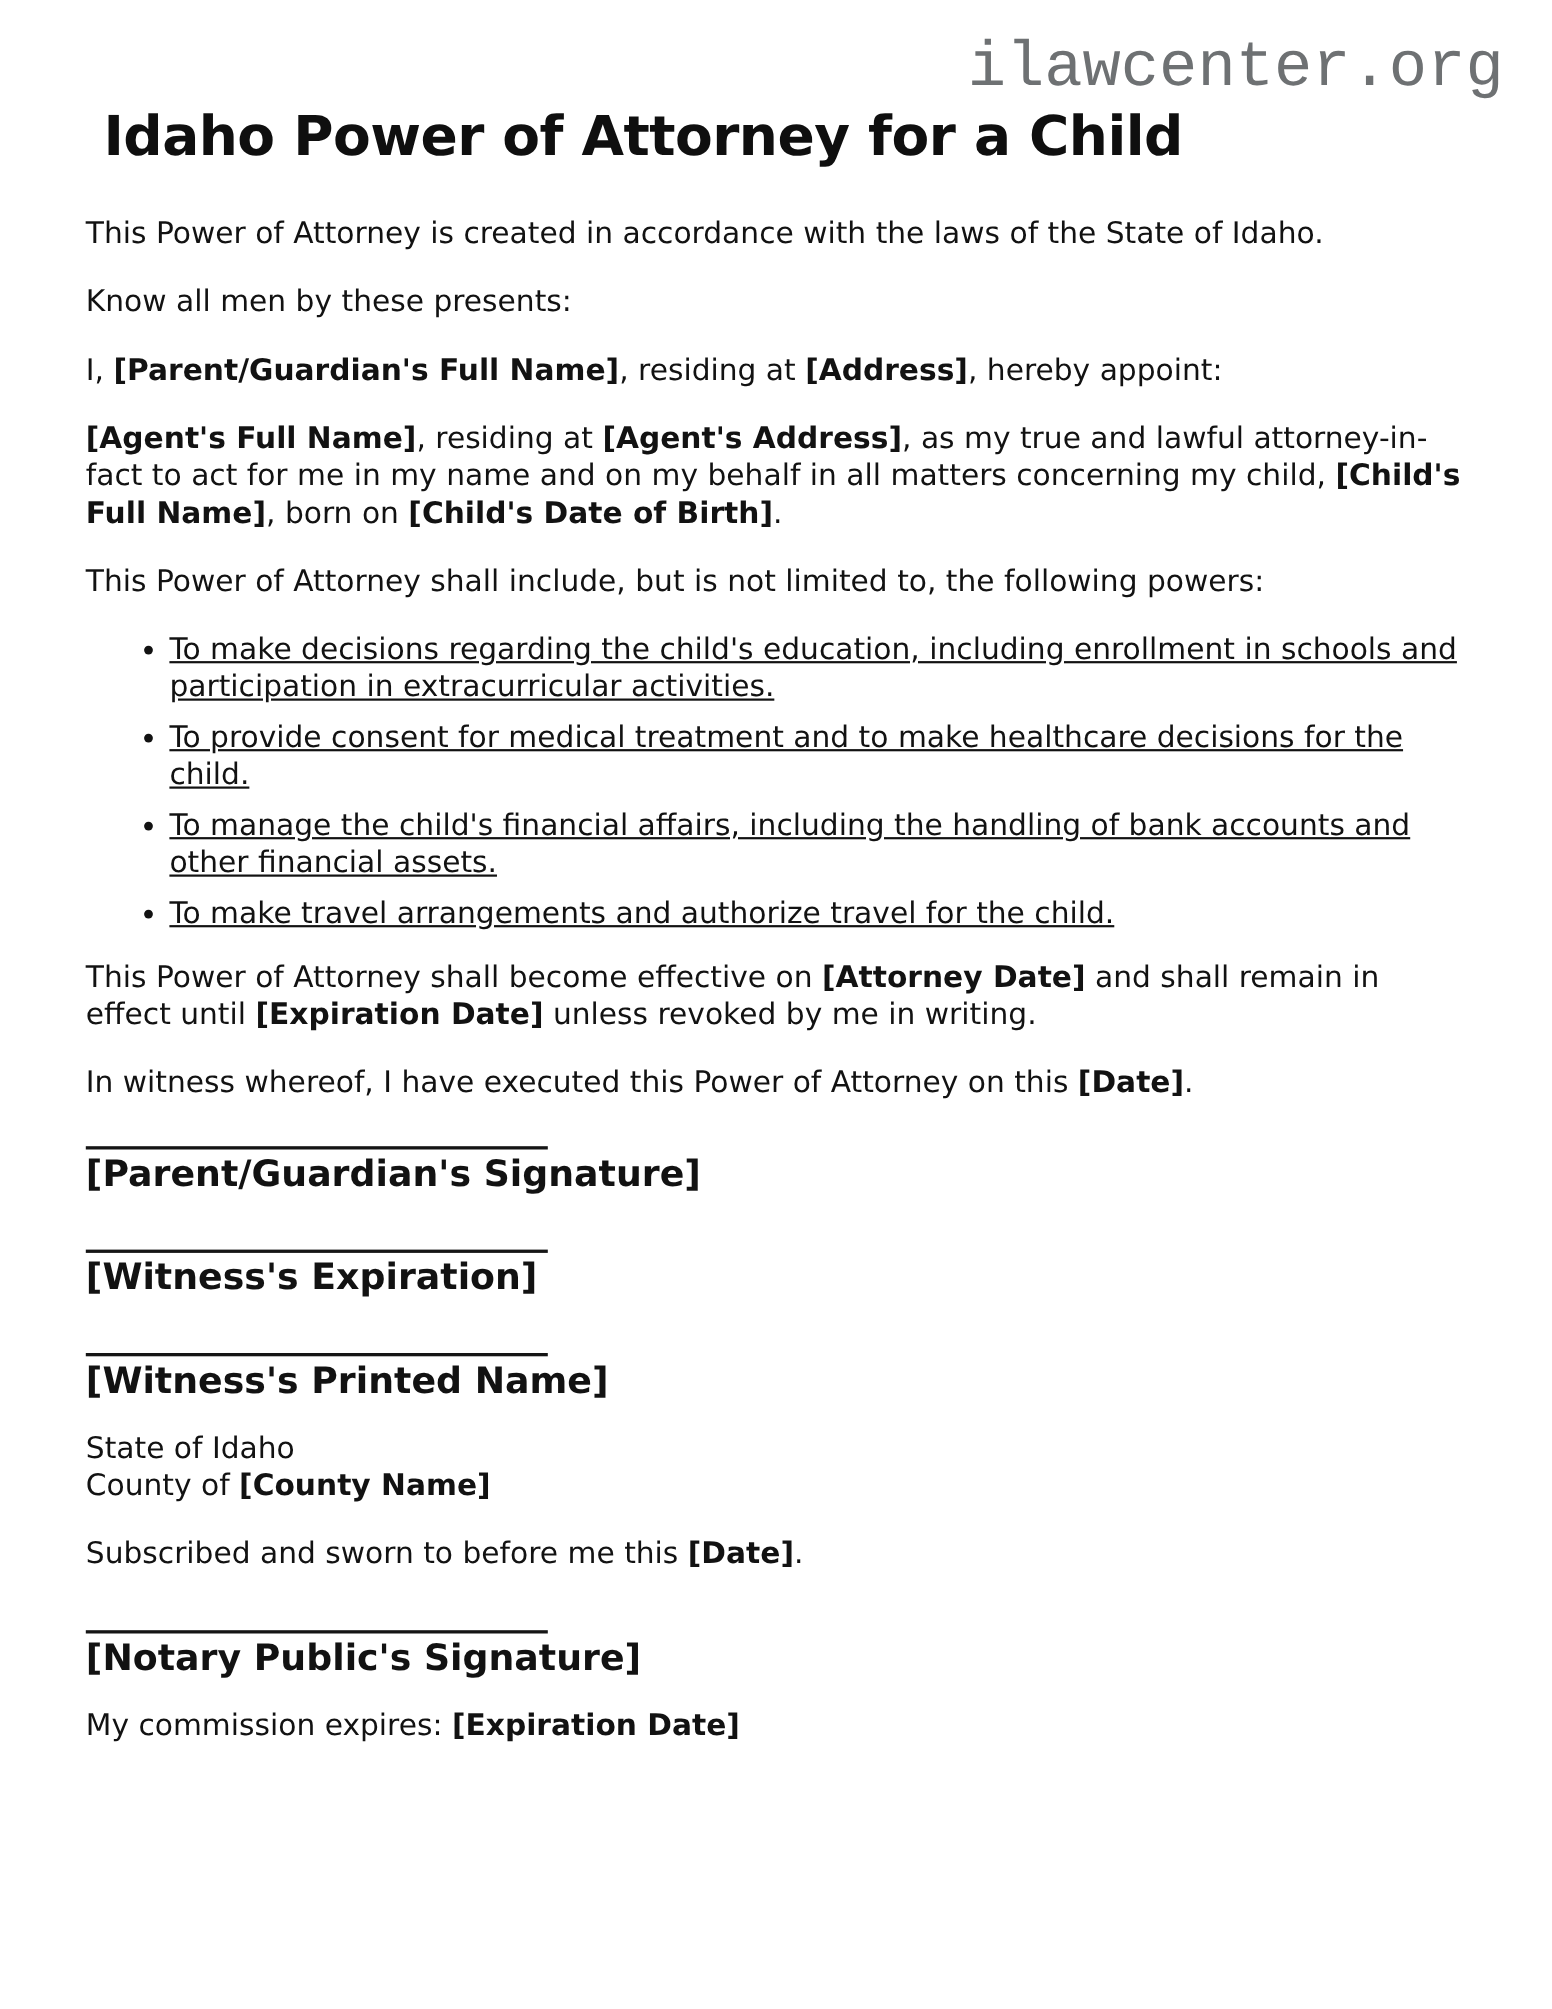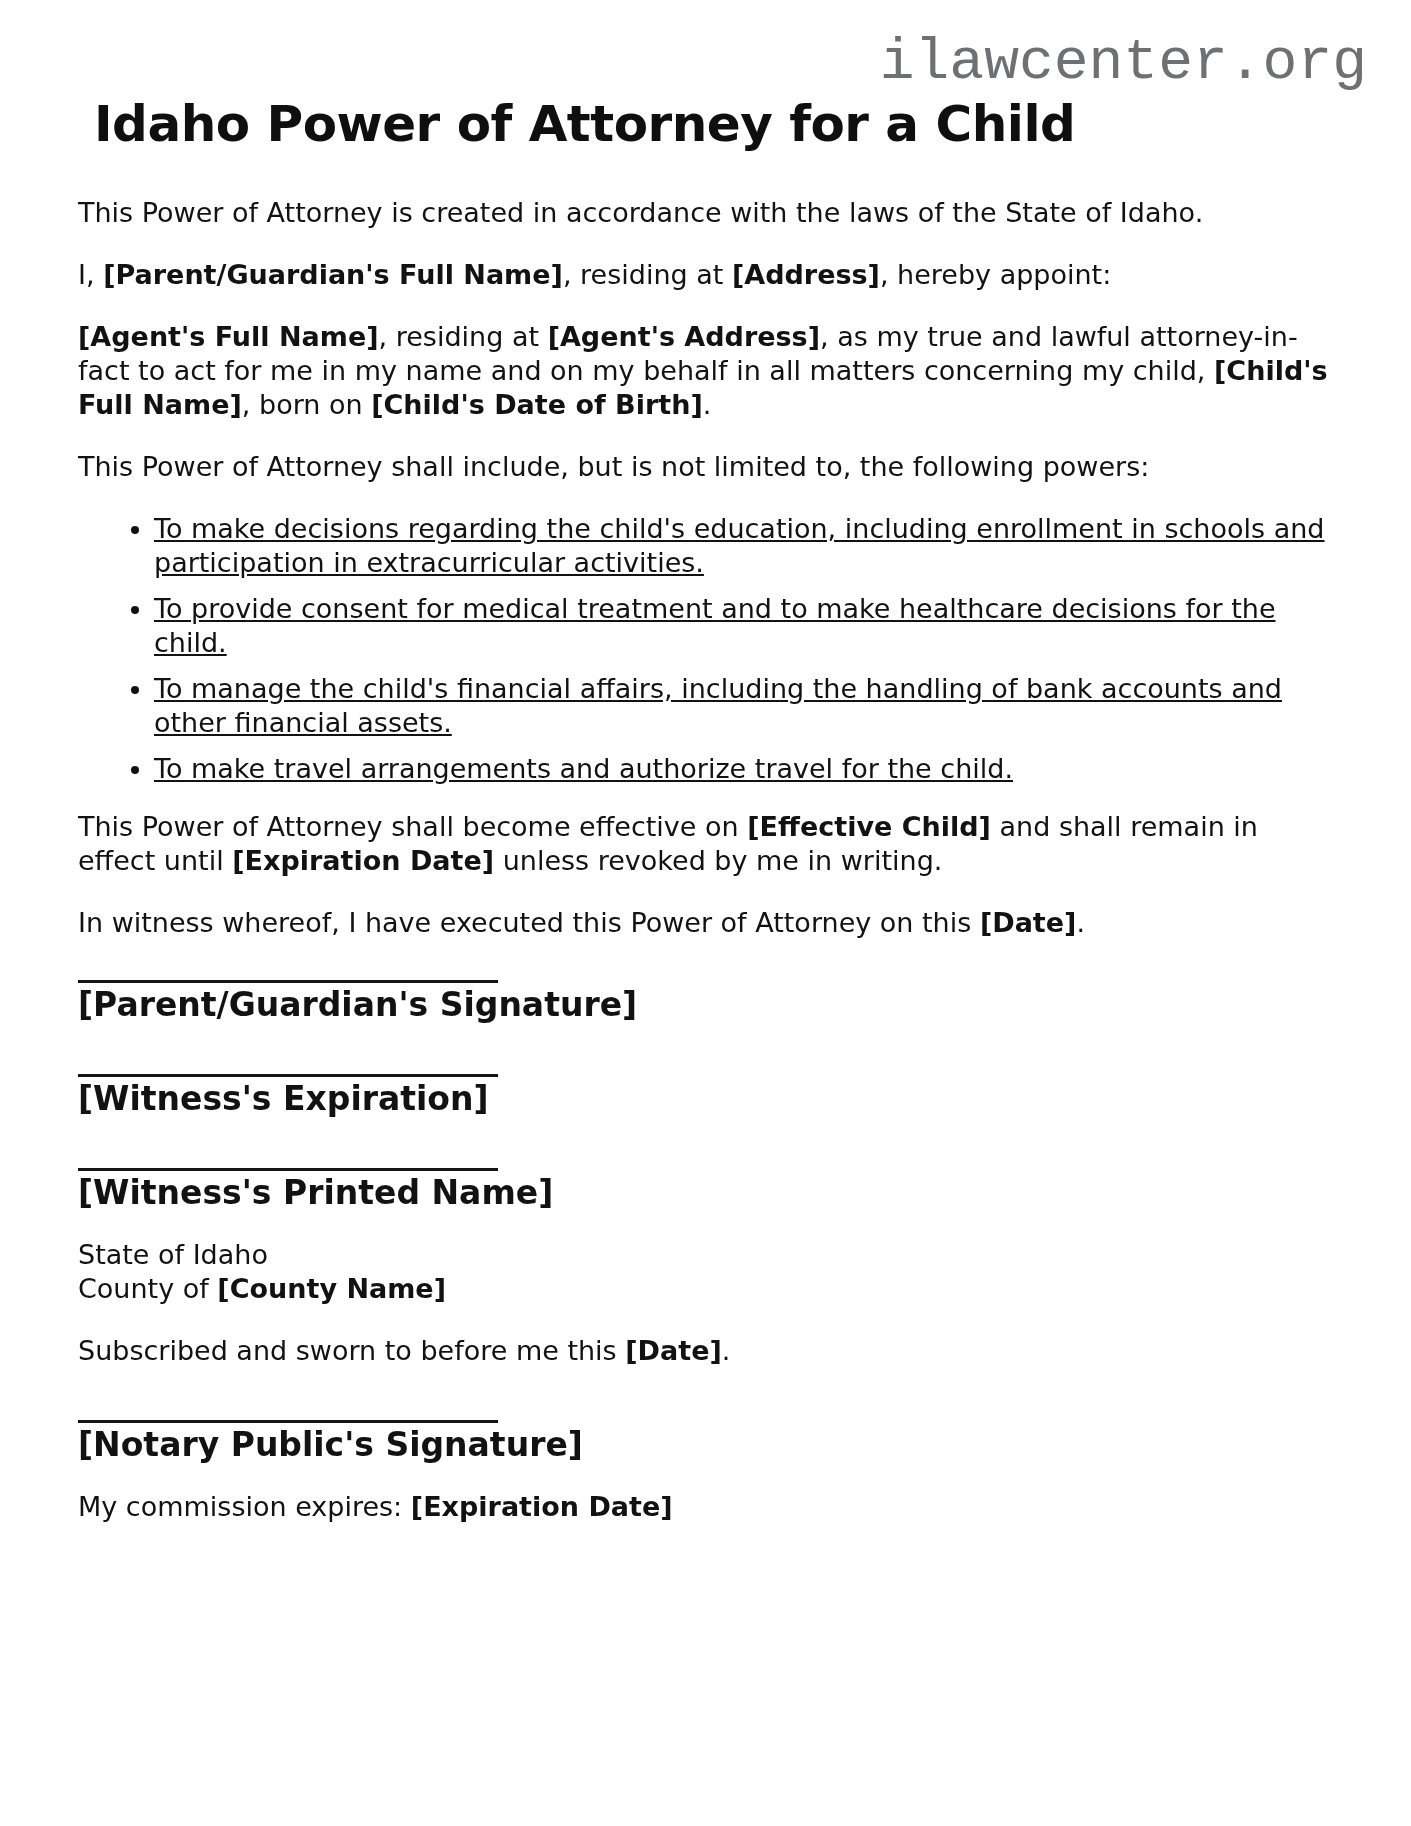--- a/index.html
+++ b/index.html
@@ -84,35 +84,36 @@
 <body>
 
 <div class="page">
 
   <div class="watermark">ilawcenter.org</div>
 
   <h1 class="doc-title">Idaho Power of Attorney for a Child</h1>
 
   <p class="para">This Power of Attorney is created in accordance with the laws of the State of Idaho.</p>
 
+  <p class="para">Know all men by these presents:</p>
 
   <p class="para"><span>I, </span><b>[Parent/Guardian's Full Name]</b><span>, residing at </span><b>[Address]</b><span>, hereby appoint:</span></p>
 
   <p class="para"><b>[Agent's Full Name]</b><span>, residing at </span><b>[Agent's Address]</b><span>, as my true and lawful attorney-in-fact to act for me in my name and on my behalf in all matters concerning my child, </span><b>[Child's Full Name]</b><span>, born on </span><b>[Child's Date of Birth]</b><span>.</span></p>
 
   <p class="para">This Power of Attorney shall include, but is not limited to, the following powers:</p>
 
   <ul class="powers-list">
     <li>To make decisions regarding the child's education, including enrollment in schools and participation in extracurricular activities.</li>
     <li>To provide consent for medical treatment and to make healthcare decisions for the child.</li>
     <li>To manage the child's financial affairs, including the handling of bank accounts and other financial assets.</li>
     <li>To make travel arrangements and authorize travel for the child.</li>
   </ul>
 
-  <p class="para"><span>This Power of Attorney shall become effective on </span><b>[Effective Child]</b><span> and shall remain in effect until </span><b>[Expiration Date]</b><span> unless revoked by me in writing.</span></p>
+  <p class="para"><span>This Power of Attorney shall become effective on </span><b>[Attorney Date]</b><span> and shall remain in effect until </span><b>[Expiration Date]</b><span> unless revoked by me in writing.</span></p>
 
   <p class="para"><span>In witness whereof, I have executed this Power of Attorney on this </span><b>[Date]</b><span>.</span></p>
 
   <div class="sig-block first">
     <div class="sig-rule"></div>
     <div class="sig-label">[Parent/Guardian's Signature]</div>
   </div>
 
   <div class="sig-block">
     <div class="sig-rule"></div>

